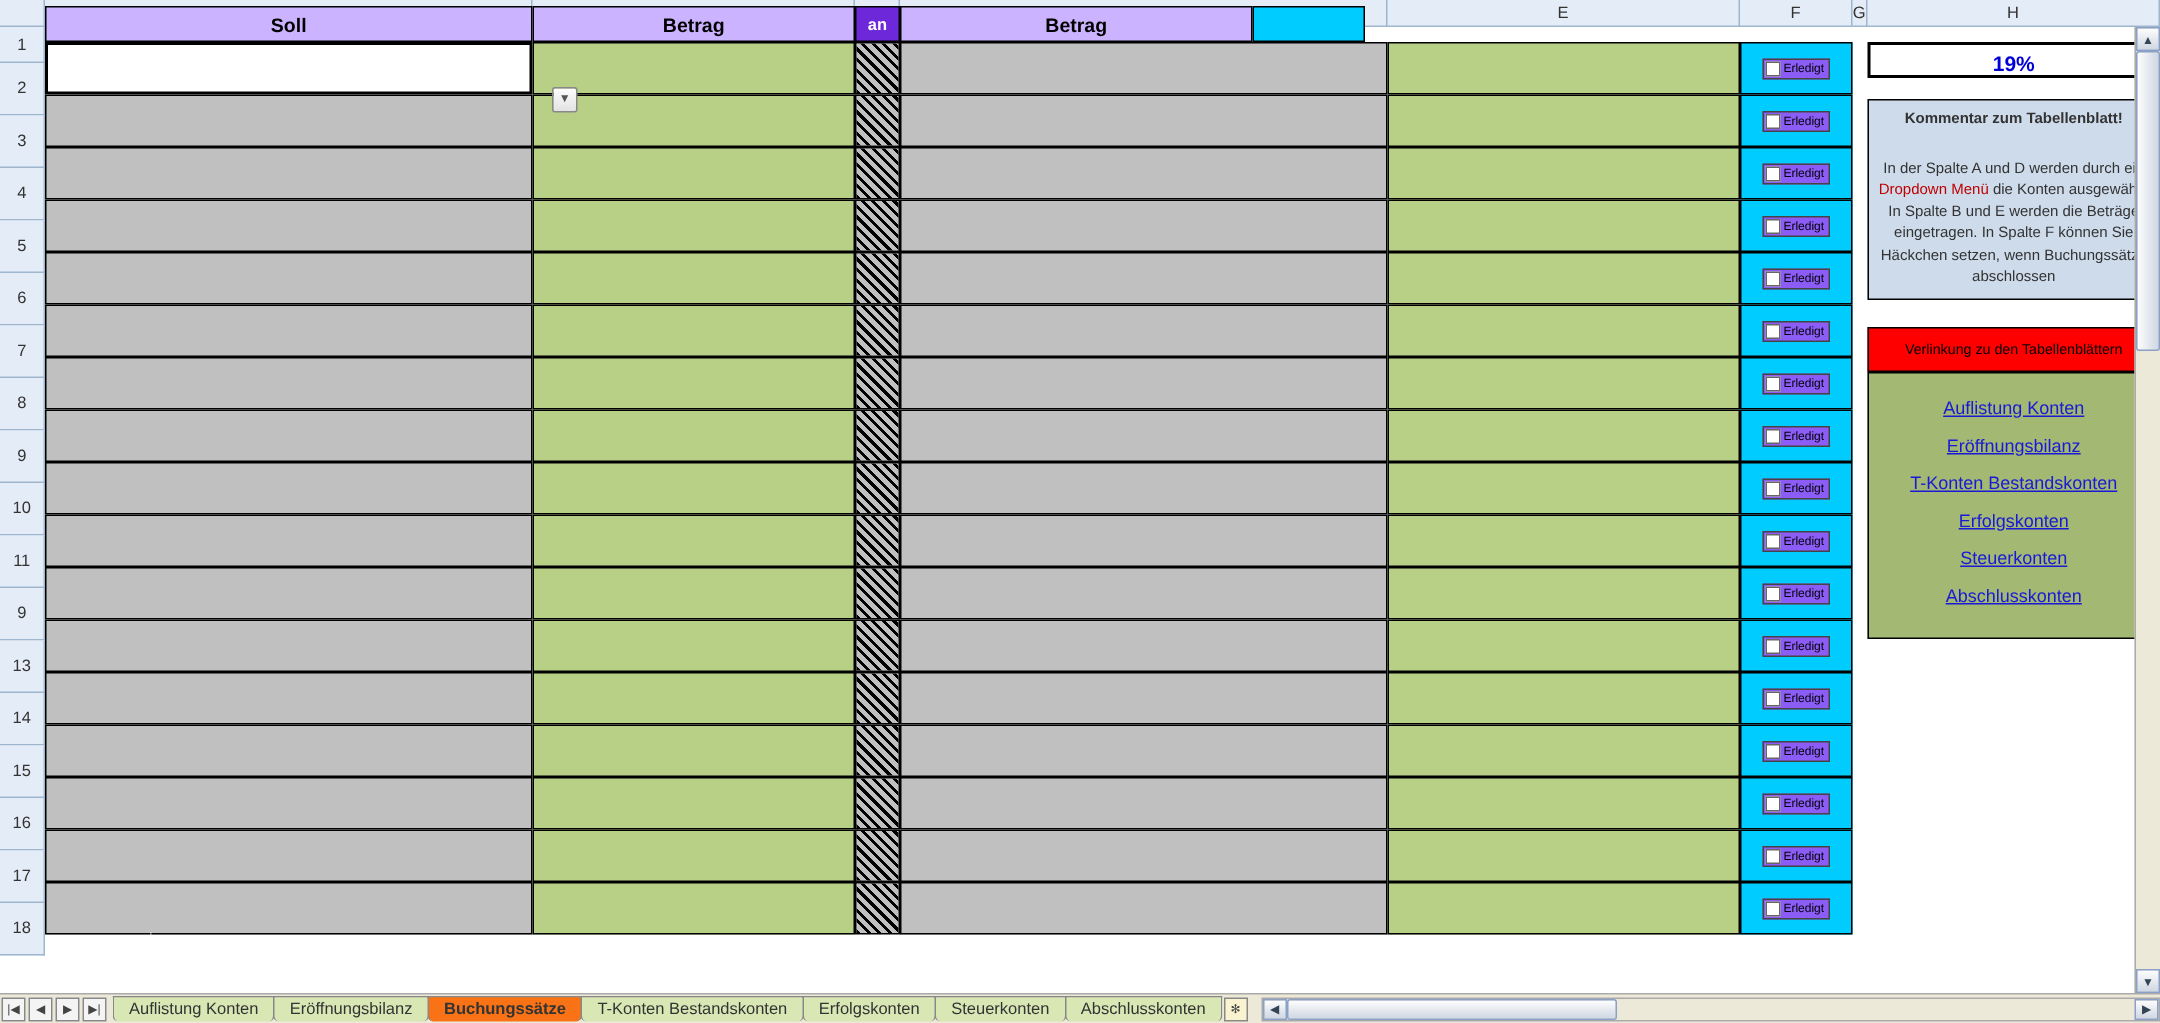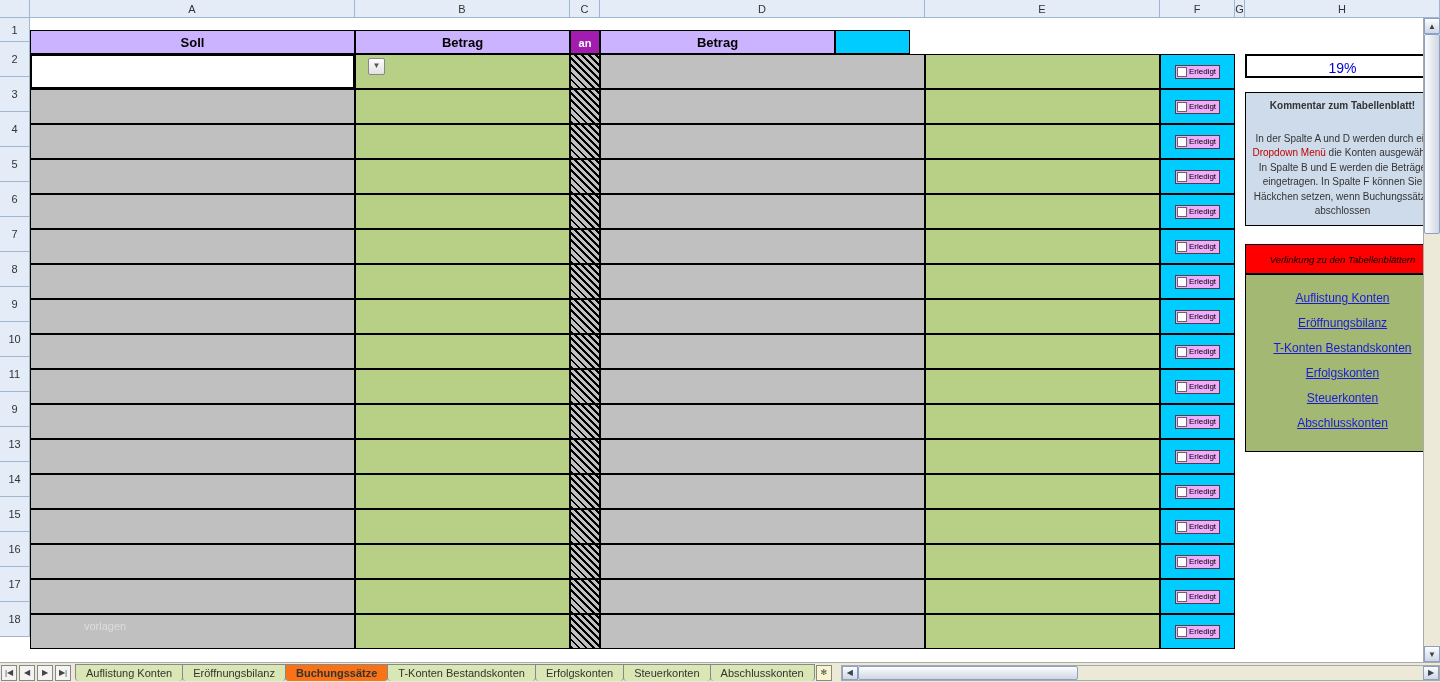--- a/index.html
+++ b/index.html
@@ -10,47 +10,47 @@
   .col-headers { position: absolute; top: 0; left: 30px; height: 18px; display: flex; background: #e4ecf7; }
   .col-head { height: 18px; line-height: 18px; text-align: center; border-right: 1px solid #9eb6ce; border-bottom: 1px solid #9eb6ce; color: #333; font-size: 11px; }
 
   
   .row-headers { position: absolute; top: 18px; left: 0; width: 30px; }
   .row-head { height: 35px; line-height: 35px; text-align: center; border-right: 1px solid #9eb6ce; border-bottom: 1px solid #9eb6ce; background: #e4ecf7; font-size: 11px; color: #333; }
   .row-head.first { height: 24px; line-height: 24px; }
   .corner { position: absolute; top: 0; left: 0; width: 30px; height: 18px; background: #e4ecf7; border-right: 1px solid #9eb6ce; border-bottom: 1px solid #9eb6ce; }
 
   
-  .grid { position: absolute; top: 30px; left: 30px; }
+  .grid { position: absolute; top: 4px; left: 30px; }
 
   .hdr-row { display: flex; height: 24px; }
   .hdr-cell { height: 24px; line-height: 24px; font-weight: bold; font-size: 13px; text-align: center; border: 1px solid #000; box-sizing: border-box; }
   .hdr-violet { background: #ccb3ff; }
-  .hdr-red { background: #a21caf; color: #fff; font-size: 11px; }
+  .hdr-red { background: #6d28d9; color: #fff; font-size: 11px; }
   .hdr-cyan { background: #00ccff; }
   .hdr-steuer { background: #fe0000; color: #000; font-weight: bold; text-align: center; border: 1px solid #000; }
 
   .data-row { display: flex; height: 35px; }
   .cell { height: 35px; border: 1px solid #000; box-sizing: border-box; }
   .cell-gray { background: #c0c0c0; }
   .cell-green { background: #b8cf86; }
   .hatch { background: repeating-linear-gradient(45deg, #000 0 2px, #c0c0c0 2px 5px); }
   .selected { background: #fff; border: 2px solid #000; }
   .dropdown-btn { position: absolute; width: 17px; height: 17px; background: linear-gradient(#fdfdfd,#e2e2e2); border: 1px solid #888; border-radius: 2px; text-align: center; line-height: 13px; font-size: 8px; color: #555; }
 
   .erledigt-wrap { height: 35px; background: #00ccff; border: 1px solid #000; display: flex; align-items: center; justify-content: center; }
-  .erledigt { background: #f0abfc; border: 1px solid #444; padding: 1px 3px 1px 1px; display: inline-flex; align-items: center; gap: 2px; font-size: 8px; }
+  .erledigt { background: #8b5cf6; border: 1px solid #444; padding: 1px 3px 1px 1px; display: inline-flex; align-items: center; gap: 2px; font-size: 8px; }
   .erledigt .box { width: 10px; height: 10px; background: #fff; border: 1px solid #666; }
 
   
-  .rt-steuer-val { height: 24px; line-height: 24px; text-align: center; font-weight: normal; font-size: 14px; color: #0000d6; background: #fff; border: 2px solid #000; }
+  .rt-steuer-val { height: 24px; line-height: 24px; text-align: center; font-weight: bold; font-size: 14px; color: #0000d6; background: #fff; border: 2px solid #000; }
   .rt-comment { background: #cddbeb; border: 1px solid #000; padding: 6px 6px; font-size: 10px; text-align: center; line-height: 1.45; color: #333; }
   .rt-comment .title { font-weight: bold; margin-bottom: 18px; }
   .rt-comment .ul { color: #c00000; }
-  .rt-redbar { background: #fe0000; color: #000; height: 30px; line-height: 30px; text-align: center; font-size: 9.5px; border: 1px solid #000; font-style: italic; }
+  .rt-redbar { background: #fe0000; color: #000; height: 30px; line-height: 30px; text-align: center; font-size: 9.5px; border: 1px solid #000; }
   .rt-links { background: #a2b873; border: 1px solid #000; padding: 5px 0 10px; }
   .rt-links a { display: block; text-align: center; color: #1a1ad6; text-decoration: underline; font-size: 12px; margin: 11px 0; }
 
   
   .tabbar { position: absolute; left: 0; bottom: 0; height: 20px; width: 1440px; background: #ece9d8; display: flex; align-items: center; border-top: 1px solid #aaa; }
   .tab-nav { width: 16px; height: 16px; margin: 0 1px; background: #f4f4f4; border: 1px solid #888; display: flex; align-items: center; justify-content: center; font-size: 8px; color: #444; }
   .tab { padding: 2px 10px; background: #d9e7b5; border: 1px solid #888; border-bottom: none; font-size: 11px; color: #333; margin-right: -1px; border-radius: 0 0 4px 4px; }
   .tab.active { background: #f97316; font-weight: bold; }
   .scroll-h { flex: 1; height: 16px; margin-left: 8px; background: #ece9d8; border: 1px solid #aaa; position: relative; }
   .scroll-thumb { position: absolute; left: 16px; top: 0; bottom: 0; width: 220px; background: linear-gradient(#fdfdfd,#cfd7e2); border: 1px solid #8aa0c8; border-radius: 2px; }

